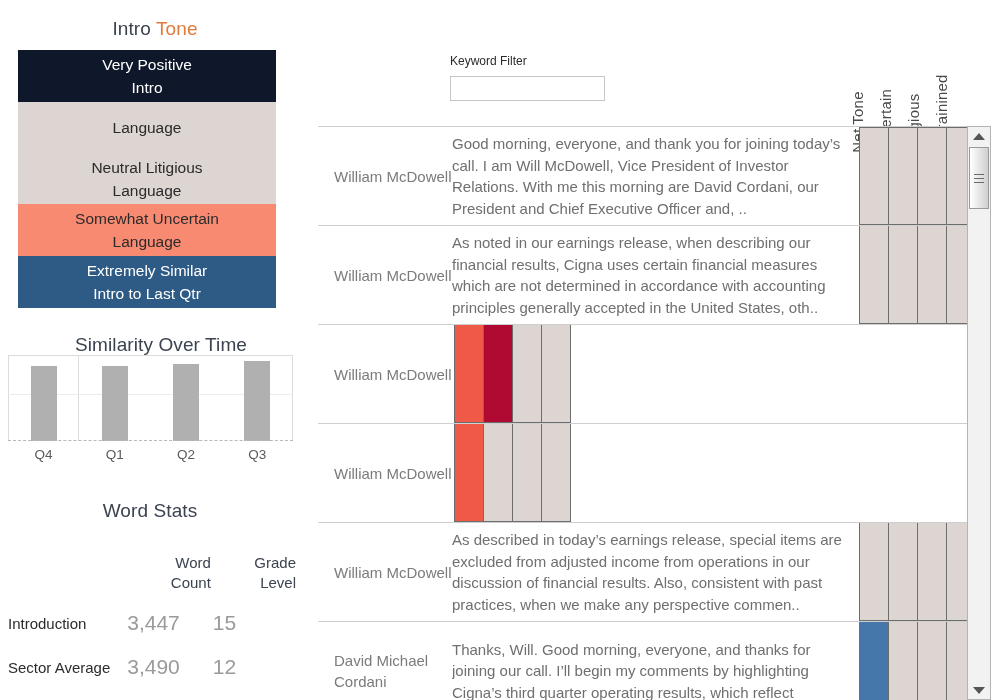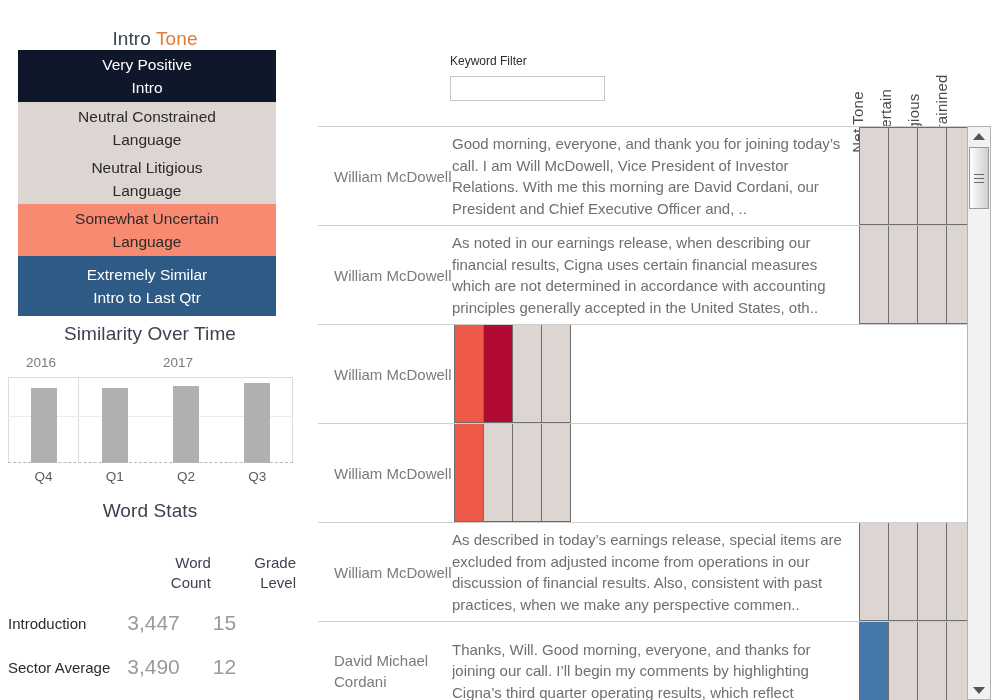--- a/index.html
+++ b/index.html
@@ -31,21 +31,21 @@
   .panel-title {
     text-align: center;
     font-size: 19px;
     font-weight: 400;
     color: #3b4350;
     letter-spacing: .1px;
   }
   .panel-title .accent { color: #e07b39; }
 
   
-  #intro-tone-title { margin: 28px 0 0 0; }
+  #intro-tone-title { margin: 18px 0 0 0; }
 
   #tone-stack {
     position: absolute;
     left: 18px;
     top: 50px;
     width: 258px;
   }
   .tone-band {
     box-sizing: border-box;
     width: 100%;
@@ -53,27 +53,27 @@
     font-size: 15.5px;
     line-height: 23px;
     padding: 6px 4px;
     display: flex;
     flex-direction: column;
     justify-content: center;
   }
   .tone-band.b-positive  { background: #0f172a; color: #ffffff; height: 52px; }
   .tone-band.b-neutral   { background: #ddd5d2; color: #2b2b2b; height: 51px; }
   .tone-band.b-uncertain { background: #f98a72; color: #2b2b2b; height: 52px; }
-  .tone-band.b-similar   { background: #2e5a86; color: #ffffff; height: 60px; }
+  .tone-band.b-similar   { background: #2e5a86; color: #ffffff; height: 52px; }
 
   
   #similarity-title {
     position: absolute;
     left: 0; top: 323px; width: 300px;
-    margin: 0;
+    margin: 11px;
   }
 
   #similarity-chart {
     position: absolute;
     left: 8px;
     top: 355px;
     width: 285px;
     height: 130px;
   }
   .year-row {
@@ -347,44 +347,39 @@
   <div id="left-panel">
 
     <h2 class="panel-title" id="intro-tone-title"><span>Intro </span><span class="accent">Tone</span></h2>
 
     <div id="tone-stack">
       <div class="tone-band b-positive">
         <div>Very Positive</div>
         <div>Intro</div>
       </div>
       <div class="tone-band b-neutral">
-        <div>Neutral Constrained</div>
         <div>Language</div>
       </div>
       <div class="tone-band b-neutral">
         <div>Neutral Litigious</div>
         <div>Language</div>
       </div>
       <div class="tone-band b-uncertain">
         <div>Somewhat Uncertain</div>
         <div>Language</div>
       </div>
       <div class="tone-band b-similar">
         <div>Extremely Similar</div>
         <div>Intro to Last Qtr</div>
       </div>
     </div>
 
     <h2 class="panel-title" id="similarity-title">Similarity Over Time</h2>
 
     <div id="similarity-chart">
-      <div class="year-row">
-        <div class="year-label" id="year-2016">2016</div>
-        <div class="year-label" id="year-2017">2017</div>
-      </div>
       <div class="plot">
         <div class="axis-l"></div>
         <div class="axis-r"></div>
         <div class="yr-sep"></div>
         <div class="midline"></div>
         <div class="bars">
           <div class="bar-slot">
               <div class="bar" style="height: 88%;"></div>
             </div>
           <div class="bar-slot">

